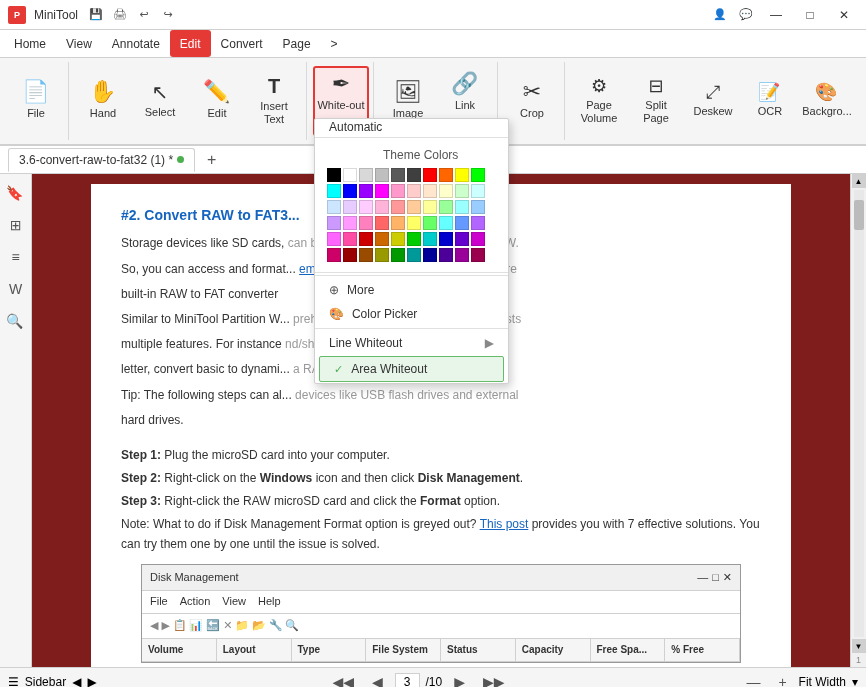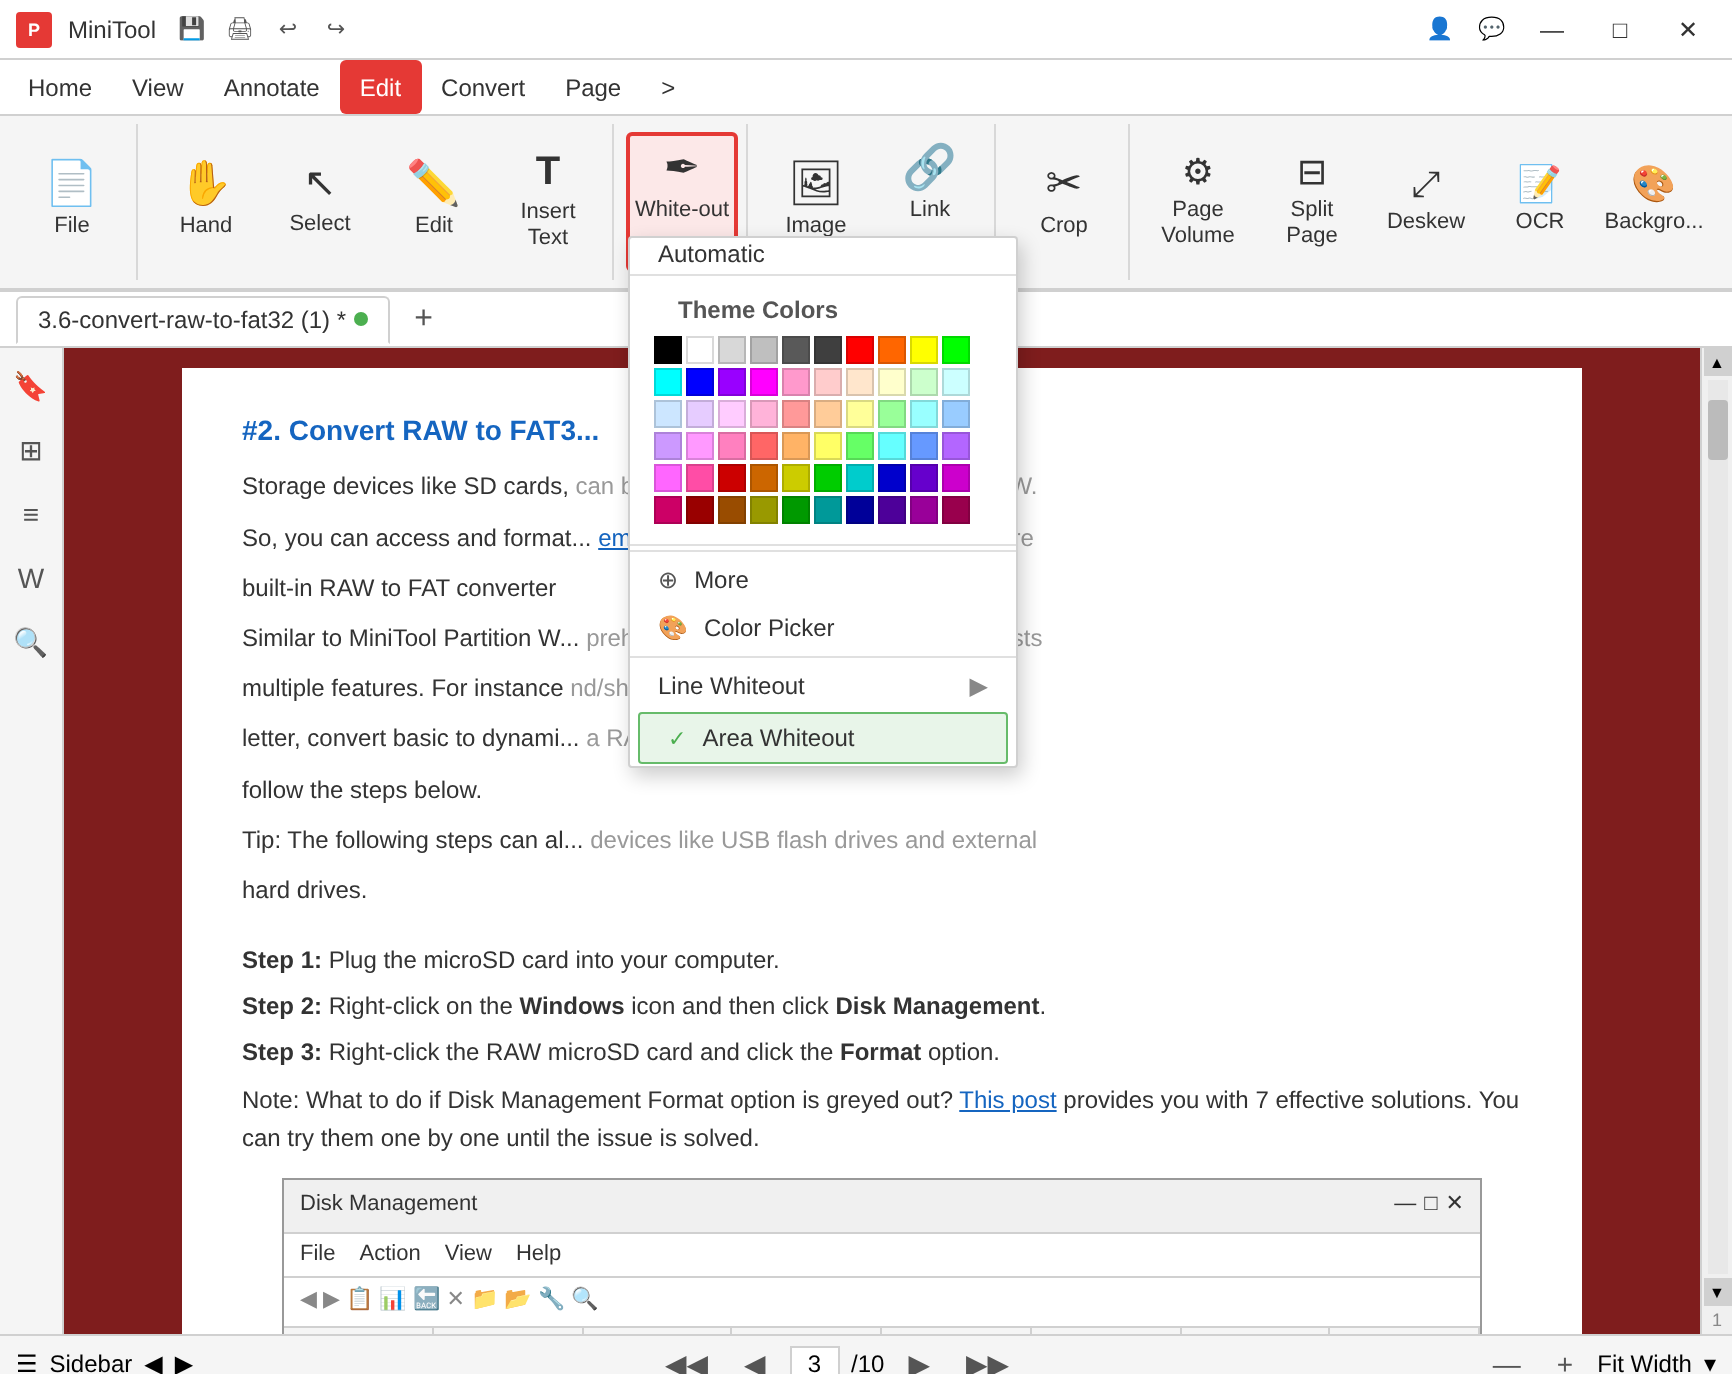--- a/index.html
+++ b/index.html
@@ -152,21 +152,21 @@
     .nav-btn { padding: 2px 6px; cursor: pointer; color: #555; font-size: 14px; }
     .page-info { font-size: 12px; }
     .page-num-box { border: 1px solid #d0d0d0; padding: 1px 8px; background: #fff; font-size: 12px; }
     .dropdown-menu {
       position: absolute; top: 118px; left: 314px; width: 195px;
       background: #fff; border: 1px solid #d0d0d0; box-shadow: 2px 4px 10px rgba(0,0,0,0.2);
       z-index: 200; border-radius: 2px;
     }
     .dropdown-section { padding: 4px 0; }
     .dropdown-section-title {
-      padding: 4px 24px 2px; font-size: 12px; color: #555; font-weight: bold;
+      padding: 4px 24px 2px; font-size: 12px; color: #555; font-weight: normal; margin-left: 44px;
     }
     .color-grid {
       padding: 4px 12px; display: flex; flex-wrap: wrap; gap: 2px;
     }
     .color-swatch {
       width: 14px; height: 14px; cursor: pointer; border: 1px solid rgba(0,0,0,0.15);
     }
     .dropdown-divider { border-top: 1px solid #e0e0e0; margin: 2px 0; }
     .dropdown-item {
       padding: 5px 14px; font-size: 12px; color: #333; cursor: pointer;
@@ -322,21 +322,20 @@
       </div>
       <div class="page-text">
         Similar to MiniTool Partition W... <span style="color:#999;">prehensive partition manager which boasts</span>
       </div>
       <div class="page-text">
         multiple features. For instance <span style="color:#999;">nd/shrink/delete partitions, change a drive</span>
       </div>
       <div class="page-text">
         letter, convert basic to dynami... <span style="color:#999;">a RAW to FAT32 with this utility, you can</span>
       </div>
-      <div class="page-text">follow the steps below.</div>
       <div class="page-text">
         Tip: The following steps can al... <span style="color:#999;">devices like USB flash drives and external</span>
       </div>
       <div class="page-text">hard drives.</div>
 
       <div style="height:10px;"></div>
       <div class="step-text"><strong>Step 1:</strong> Plug the microSD card into your computer.</div>
       <div class="step-text"><strong>Step 2:</strong> Right-click on the <strong>Windows</strong> icon and then click <strong>Disk Management</strong>.</div>
       <div class="step-text"><strong>Step 3:</strong> Right-click the RAW microSD card and click the <strong>Format</strong> option.</div>
       <div class="note-text">Note: What to do if Disk Management Format option is greyed out? <a href="#" style="color:#1565c0;">This post</a> provides you with 7 effective solutions. You can try them one by one until the issue is solved.</div>

